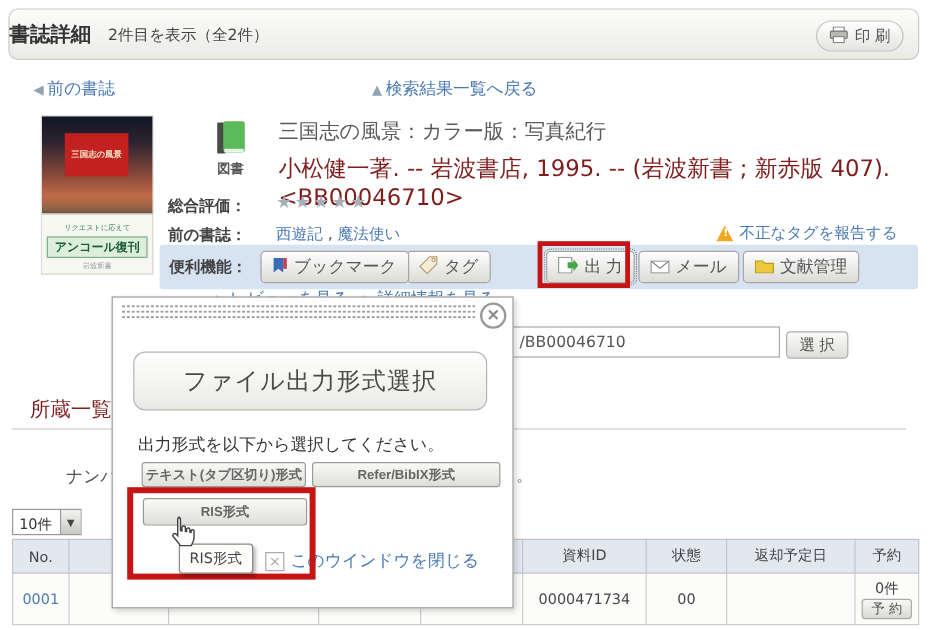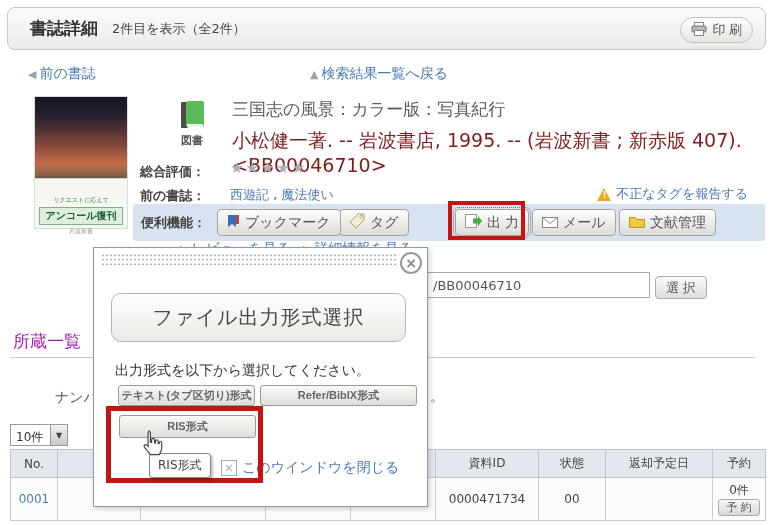--- a/index.html
+++ b/index.html
@@ -4,21 +4,21 @@
 <style>
   * { margin:0; padding:0; box-sizing:border-box; }
   html,body { background:#fff; }
   body { font-family:"DejaVu Sans","Liberation Sans",sans-serif; }
   #page { position:relative; width:775px; height:525px; background:#fff; overflow:hidden; }
 
   
   .hdr { position:absolute; left:7px; top:7px; width:759px; height:43px;
          border:1px solid #c9c9c4; border-radius:8px;
          background:linear-gradient(#fcfcfb,#eaeae7); display:flex; align-items:center; }
-  .hdr-title { margin-left:22px; font-size:17px; font-weight:bold; color:#333; }
+  .hdr-title { font-size:17px; font-weight:bold; color:#333; }
   .hdr-sub { margin-left:14px; font-size:13px; color:#444; }
   .print-btn { position:absolute; right:12px; top:9px; height:26px; padding:0 10px;
          border:1px solid #c2c2bd; border-radius:13px; background:linear-gradient(#fff,#e4e4e1);
          display:inline-flex; align-items:center; gap:5px; font-size:13px; color:#555; cursor:pointer; }
 
   .link { color:#4a7ab5; text-decoration:none; cursor:pointer; }
   .u { }
   .arrow { color:#93a3b3; font-size:11px; margin-right:3px; }
 
   .nav-prev { position:absolute; left:28px; top:65px; font-size:14px; }
@@ -27,21 +27,21 @@
   
   .cover { position:absolute; left:35px; top:97px; width:92px; height:131px;
            background:linear-gradient(180deg,#121622 0%,#2c2230 16%,#8a4a3a 38%,#c86f4a 52%,#e3a06a 60%,#caa27a 62%);
            box-shadow:0 0 0 1px #ddd; }
   .cover-red { position:absolute; left:21%; top:11%; width:57%; height:27%; background:#c32020;
            display:flex; align-items:center; justify-content:center; }
   .cover-red span { color:#f7e9c9; font-size:7px; font-weight:bold; }
   .cover-sil { position:absolute; left:0; bottom:38%; width:100%; height:12%;
            background:linear-gradient(180deg,transparent,rgba(20,15,25,.55)); }
   .cover-white { position:absolute; left:0; bottom:0; width:100%; height:38%; background:#f7f7f2;
-           border-top:1px solid #cfd8cf; padding:17px 4px; text-align:center; }
+           border-top:1px solid #cfd8cf; padding:7px 4px; text-align:center; }
   .cover-line1 { font-size:6px; color:#2f7d4d; }
   .cover-band { margin-top:2px; background:#ddeedd; border:1px solid #7fae8f; color:#175c35;
            font-size:10px; font-weight:bold; padding:1px 0; }
   .cover-pub { margin-top:2px; font-size:6px; color:#999; }
 
   .mat-icon { position:absolute; left:180px; top:100px; }
   .mat-label { position:absolute; left:181px; top:133px; font-size:11px; font-weight:bold; color:#555; }
 
   .bib-title { position:absolute; left:232px; top:98px; font-size:17px; color:#595959; }
   .bib-cite  { position:absolute; left:232px; top:128px; font-size:19px; color:#7f1d1d; }
@@ -72,21 +72,21 @@
   .sub-links { position:absolute; top:240px; font-size:14px; }
 
   
   .url-input { position:absolute; left:180px; top:272px; width:470px; height:26px;
                border:1px solid #a8a8a8; background:#fff; }
   .url-text { position:absolute; left:252px; top:5px; font-size:13px; color:#555; }
   .select-btn { position:absolute; left:655px; top:276px; width:52px; height:23px;
                border:1px solid #aaa; border-radius:4px; background:linear-gradient(#fbfbfa,#dededa);
                font-size:13px; color:#555; display:flex; align-items:center; justify-content:center; cursor:pointer; }
 
-  .holdings-h { position:absolute; left:13px; top:330px; font-size:17px; color:#a21caf; }
+  .holdings-h { position:absolute; left:25px; top:330px; font-size:17px; color:#7f1d1d; }
   .holdings-rule { position:absolute; left:10px; top:357px; width:745px; border-bottom:1px solid #ccc; }
   .holdings-note { position:absolute; left:55px; top:389px; font-size:14px; color:#555; white-space:nowrap; }
   .note-tail { position:absolute; left:430px; top:388px; font-size:14px; color:#555; }
 
   .pagesel { position:absolute; left:10px; top:424px; width:58px; height:22px; border:1px solid #999;
              background:#fff; font-size:12px; color:#333; cursor:pointer; }
   .pagesel-txt { position:absolute; left:5px; top:4px; }
   .pagesel-arrow { position:absolute; right:0; top:0; width:17px; height:20px;
              background:linear-gradient(#f2f2f0,#c9c9c5); border-left:1px solid #999;
              display:flex; align-items:center; justify-content:center; font-size:8px; color:#444; }
@@ -153,20 +153,23 @@
   </div>
 
   <div class="nav-prev">
     <span class="arrow">◀</span><span class="link">前の書誌</span>
   </div>
   <div class="nav-back">
     <span class="arrow">▲</span><span class="link">検索結果一覧へ戻る</span>
   </div>
 
   <div class="cover">
+    <div class="cover-red">
+        <span>三国志の風景</span>
+      </div>
     <div class="cover-sil"></div>
     <div class="cover-white">
       <div class="cover-line1">リクエストに応えて</div>
       <div class="cover-band">アンコール復刊</div>
       <div class="cover-pub">岩波新書</div>
     </div>
   </div>
 
   <div class="mat-icon">
     <svg width="26" height="30" viewBox="0 0 26 30">

